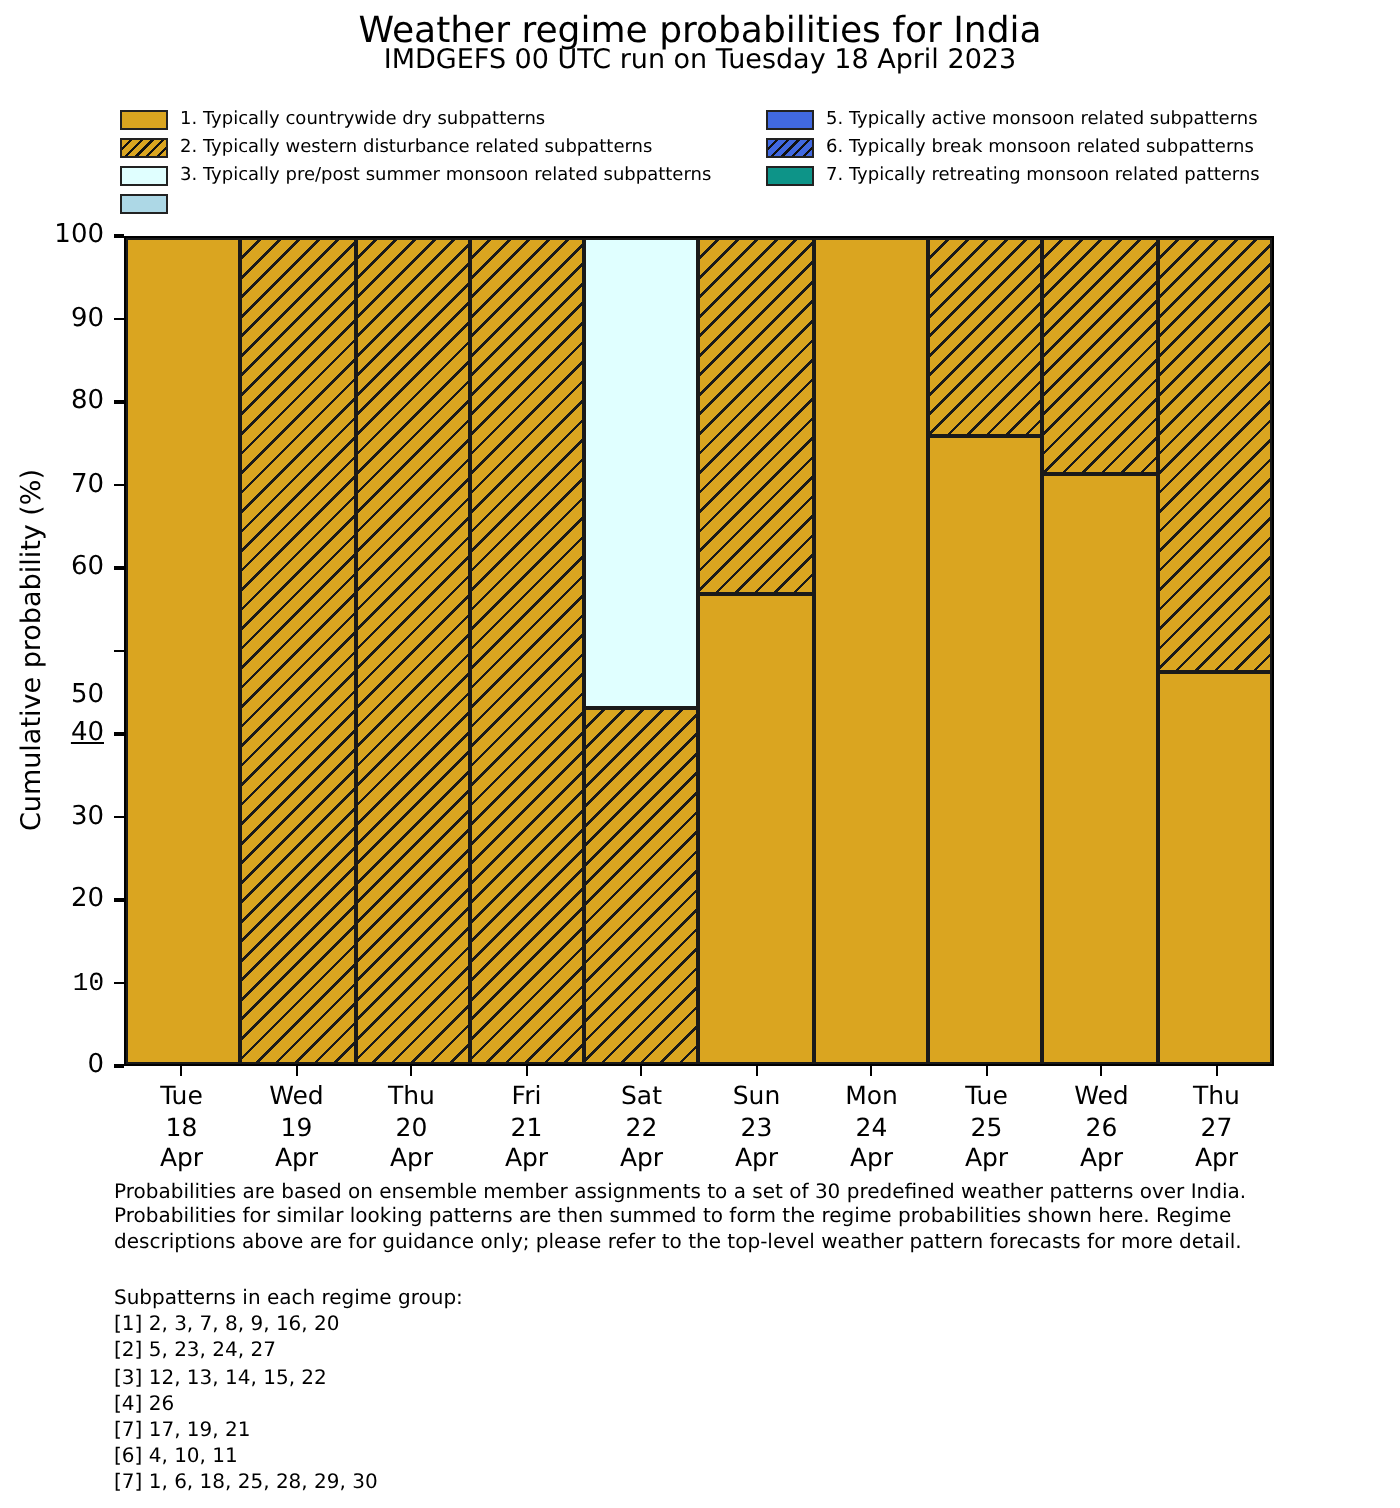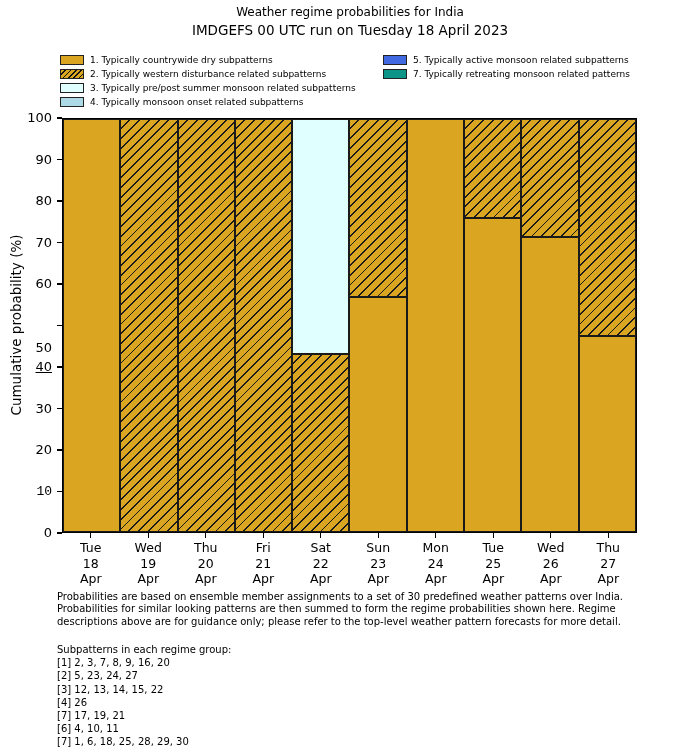--- a/index.html
+++ b/index.html
@@ -1,21 +1,21 @@
 <!DOCTYPE html>
 <html><head>
 <meta charset="utf-8">
 <style>
   html,body{margin:0;padding:0;}
   body{
     width:700px;height:754px;position:relative;background:#ffffff;
     font-family:"DejaVu Sans","Liberation Sans",sans-serif;color:#000;
     overflow:hidden;
   }
-  .title{position:absolute;top:5px;left:0;width:700px;text-align:center;font-size:12px;}
+  .title{position:absolute;top:5px;left:0;width:700px;text-align:center;font-size:18px;}
   .subtitle{position:absolute;top:22px;left:0;width:700px;text-align:center;font-size:13.5px;}
 
   
   .legend-col{position:absolute;top:53px;}
   .legend-col.left{left:60px;}
   .legend-col.right{left:383px;}
   .legend-row{display:flex;align-items:center;height:14px;}
   .swatch{width:22px;height:8px;border:1px solid #222;margin-right:6px;flex:0 0 auto;}
   .swatch.hatched-sm{background-image:repeating-linear-gradient(135deg,rgba(0,0,0,0) 0 2.6px,#111 2.6px 3.8px);}
   .legend-label{font-size:9px;white-space:nowrap;}
@@ -56,27 +56,30 @@
     <div class="legend-row">
       <div class="swatch hatched-sm" style="background-color: rgb(218, 165, 32);"></div>
       <div class="legend-label">2. Typically western disturbance related subpatterns</div>
     </div>
     <div class="legend-row">
       <div class="swatch" style="background-color: rgb(224, 255, 255);"></div>
       <div class="legend-label">3. Typically pre/post summer monsoon related subpatterns</div>
     </div>
     <div class="legend-row">
       <div class="swatch" style="background-color: rgb(173, 216, 230);"></div>
-      <div class="legend-label">4. Typically monsoon onset related subpatterns</div>
     </div>
   </div>
 <div class="legend-col right">
     <div class="legend-row">
       <div class="swatch" style="background-color: rgb(65, 105, 225);"></div>
       <div class="legend-label">5. Typically active monsoon related subpatterns</div>
+    </div>
+    <div class="legend-row">
+      <div class="swatch hatched-sm" style="background-color: rgb(65, 105, 225);"></div>
+      <div class="legend-label">6. Typically break monsoon related subpatterns</div>
     </div>
     <div class="legend-row">
       <div class="swatch" style="background-color: rgb(13, 148, 136);"></div>
       <div class="legend-label">7. Typically retreating monsoon related patterns</div>
     </div>
   </div>
 
 <div class="yaxis">
     <div class="ytick-label" style="top: calc(100% - 8px);">0</div>
     <div class="ytick-mark" style="top: calc(100% - 0.7px);"></div>

